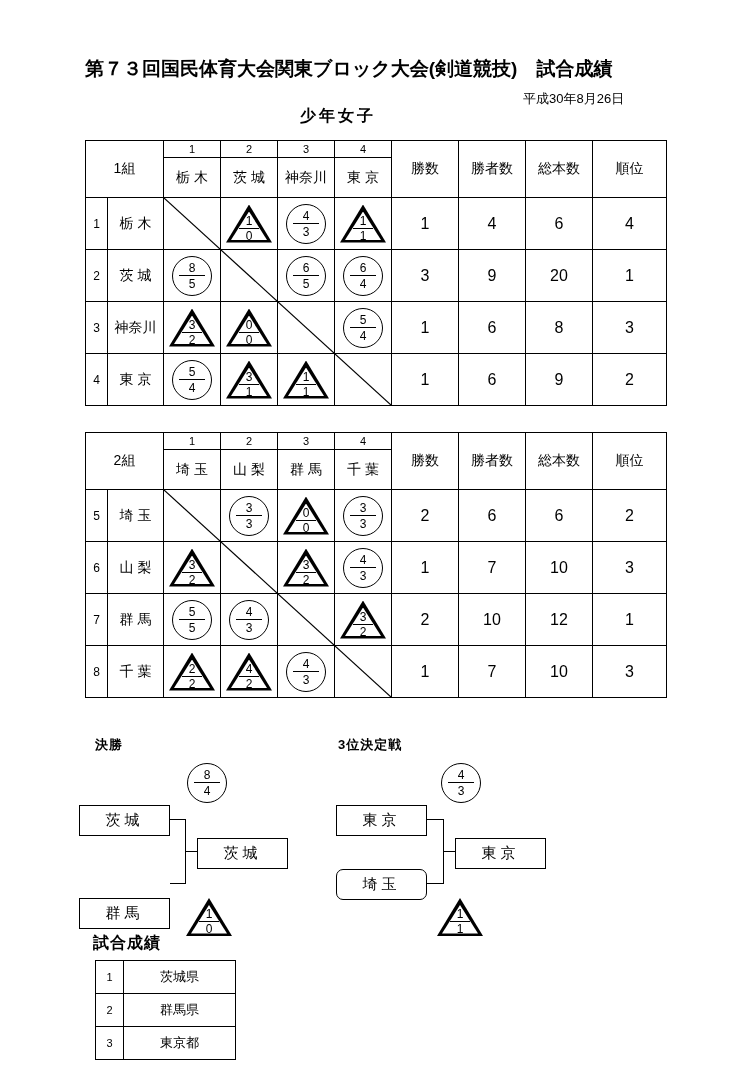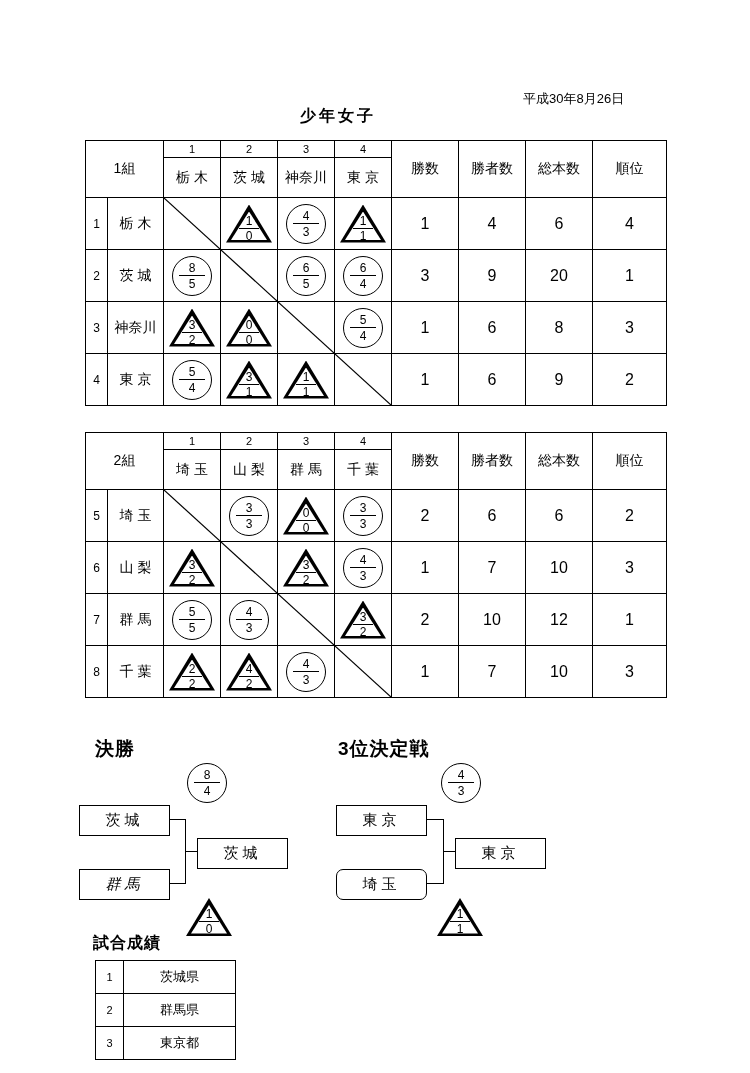--- a/index.html
+++ b/index.html
@@ -35,36 +35,37 @@
   .ftop,.fbot{position:absolute;left:0;right:0;text-align:center;font-size:12px;line-height:1;z-index:1;}
   .fline{position:absolute;border-top:1.2px solid #000;z-index:1;}
   .circle .ftop{top:5px;}
   .circle .fline{left:6px;right:6px;top:18px;}
   .circle .fbot{top:21px;}
   .triangle .ftop{top:10px;}
   .triangle .fline{left:13px;right:13px;top:23px;}
   .triangle .fbot{top:25px;}
 
   
-  .blabel{position:absolute;font-size:19px;font-weight:bold;letter-spacing:1px;}
+  .blabel{position:absolute;font-size:13px;font-weight:bold;letter-spacing:1px;}
   .bbox{position:absolute;width:89px;height:29px;border:1.5px solid #000;background:#fff;
         display:flex;align-items:center;justify-content:center;font-size:15px;letter-spacing:4px;}
   .hl{position:absolute;border-top:1.5px solid #000;}
   .vl{position:absolute;border-left:1.5px solid #000;}
   .abs{position:absolute;margin:0;}
 
   .qtable td{height:32px;}
   .qtable .qno{font-size:11px;}
   .qtable .qname{font-size:13px;}
 </style>
 </head>
 <body>
 
 <div class="sheet">
 
+  <div class="title">第７３回国民体育大会関東ブロック大会(剣道競技)　試合成績</div>
   <div class="date">平成30年8月26日</div>
   <div class="subtitle">少年女子</div>
 
   <table class="grid mtable" style="left:85px;top:140px;">
     <colgroup>
       <col style="width:22px">
         <col style="width:56px">
       <col style="width:57px">
         <col style="width:57px">
         <col style="width:57px">
@@ -410,21 +411,21 @@
   </table>
 
   <div>
     <div class="blabel" style="left:95px;top:736px;">決勝</div>
     <div class="shape abs circle" style="left:187px;top:763px;">
       <span class="ftop">8</span>
         <span class="fline"></span>
         <span class="fbot">4</span>
     </div>
     <div class="bbox" style="left:79px;top:805px;">茨城</div>
-    <div class="bbox" style="left:79px;top:869px;font-style:italic;">群馬</div>
+    <div class="bbox" style="left:79px;top:898px;">群馬</div>
     <div class="bbox" style="left:197px;top:838px;">茨城</div>
     <div class="hl" style="left:170px;top:819px;width:16px;"></div>
     <div class="hl" style="left:170px;top:883px;width:16px;"></div>
     <div class="vl" style="left:185px;top:819px;height:65px;"></div>
     <div class="hl" style="left:185px;top:851px;width:12px;"></div>
     <div class="shape abs triangle" style="left:186px;top:898px;">
       <span class="ftop">1</span>
         <span class="fline"></span>
         <span class="fbot">0</span>
     </div>

